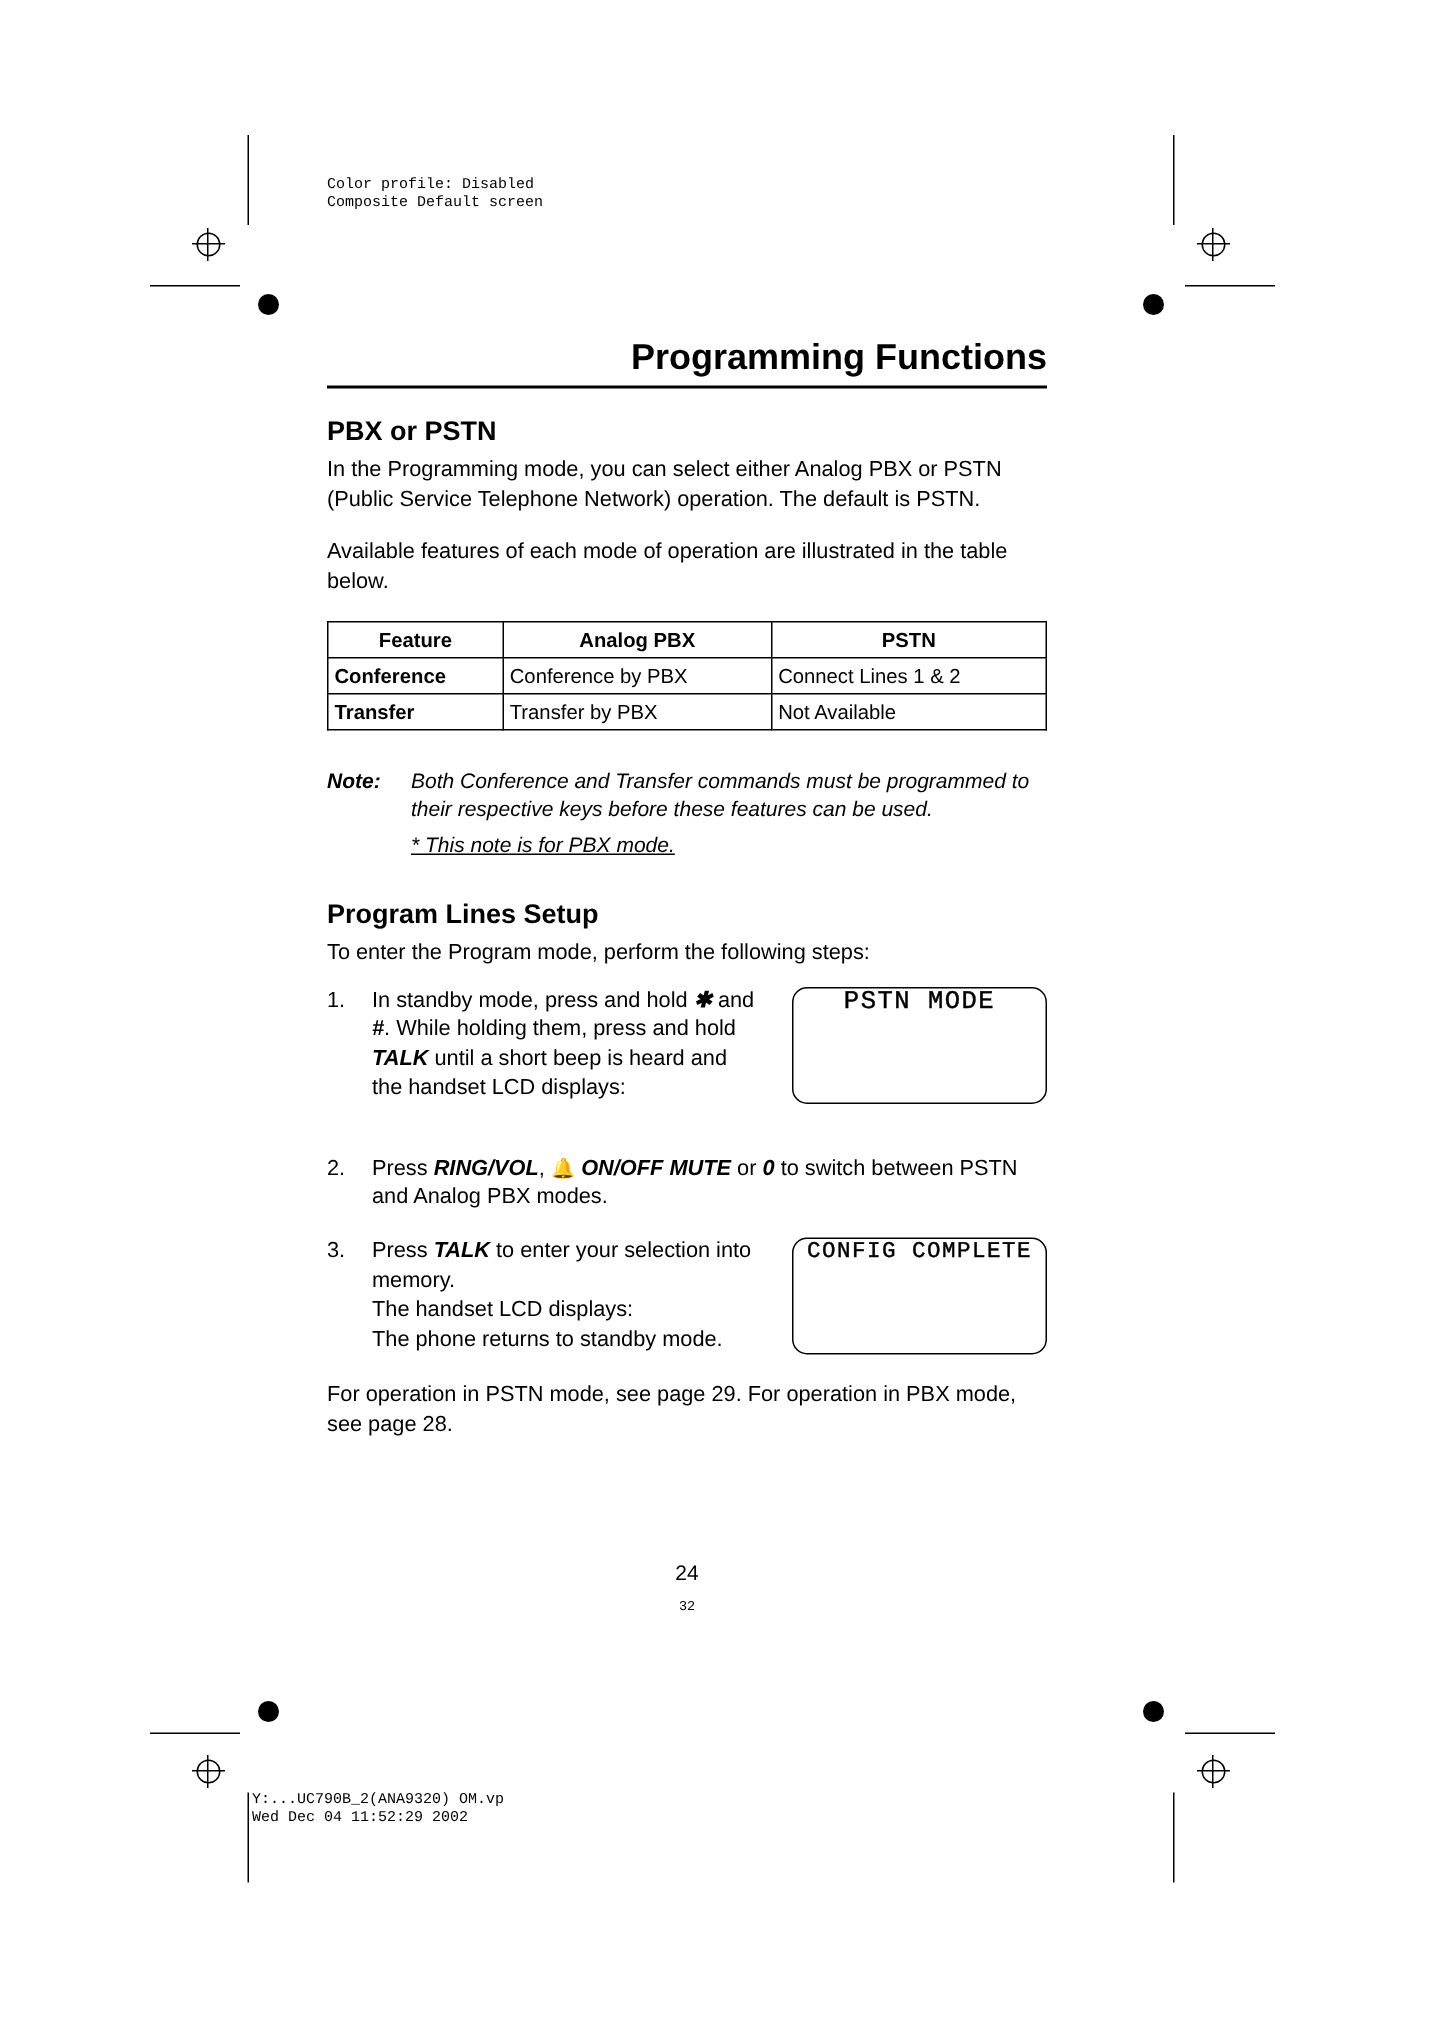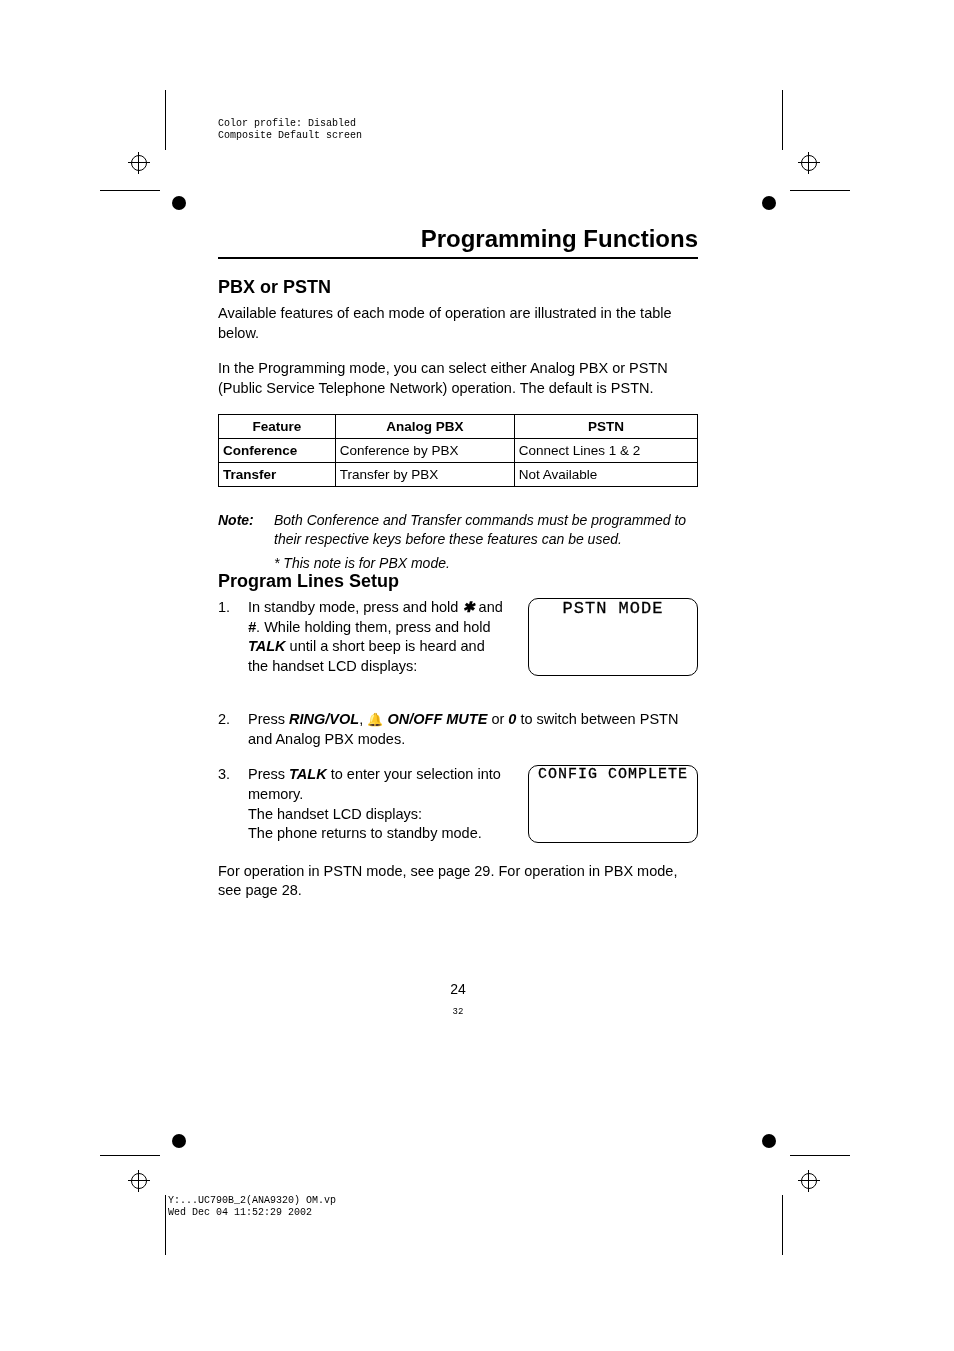--- a/index.html
+++ b/index.html
@@ -120,20 +120,22 @@
       font-weight: bold;
       font-style: italic;
       width: 56px;
       flex-shrink: 0;
     }
     .note-text { flex: 1; }
     .note-sub {
       font-size: 14px;
       font-style: italic;
       margin-left: 56px;
+      margin-bottom: 28px;
+      text-decoration: underline;
     }
     .ol-item {
       display: flex;
       margin-bottom: 16px;
       font-size: 14.5px;
       line-height: 1.35;
     }
     .ol-num {
       width: 30px;
       flex-shrink: 0;
@@ -227,22 +229,22 @@
 <div class="meta-text" style="left:168px; top:1195px;">
   <span>Y:...UC790B_2(ANA9320) OM.vp</span><br>
   <span>Wed Dec 04 11:52:29 2002</span>
 </div>
 
 <div class="content">
 
   <h1 class="main-heading">Programming Functions</h1>
 
   <h2 class="sub-heading">PBX or PSTN</h2>
+  <p class="body-text">In the Programming mode, you can select either Analog PBX or PSTN (Public Service Telephone Network) operation. The default is PSTN.</p>
   <p class="body-text">Available features of each mode of operation are illustrated in the table below.</p>
-  <p class="body-text">In the Programming mode, you can select either Analog PBX or PSTN (Public Service Telephone Network) operation. The default is PSTN.</p>
 
   <table class="feature-table">
     <tbody>
         <tr>
       <th>Feature</th>
       <th>Analog PBX</th>
       <th>PSTN</th>
     </tr>
     <tr>
       <td class="center">Conference</td>
@@ -257,20 +259,21 @@
   </tbody>
     </table>
 
   <div class="note-block">
     <div class="note-label">Note:</div>
     <div class="note-text">Both Conference and Transfer commands must be programmed to their respective keys before these features can be used.</div>
   </div>
   <div class="note-sub">* This note is for PBX mode.</div>
 
   <h2 class="sub-heading">Program Lines Setup</h2>
+  <p class="body-text" style="margin-bottom:12px;">To enter the Program mode, perform the following steps:</p>
 
   <div class="row-with-lcd">
     <div class="left">
       <div class="ol-item">
         <div class="ol-num">1.</div>
         <div class="ol-body">
           <span>In standby mode, press and hold </span><span class="bold-it">✱</span><span> and </span><span class="bold-it">#</span><span>. While holding them, press and hold </span><span class="bold-it">TALK</span><span> until a short beep is heard and the handset LCD displays:</span>
         </div>
       </div>
     </div>

